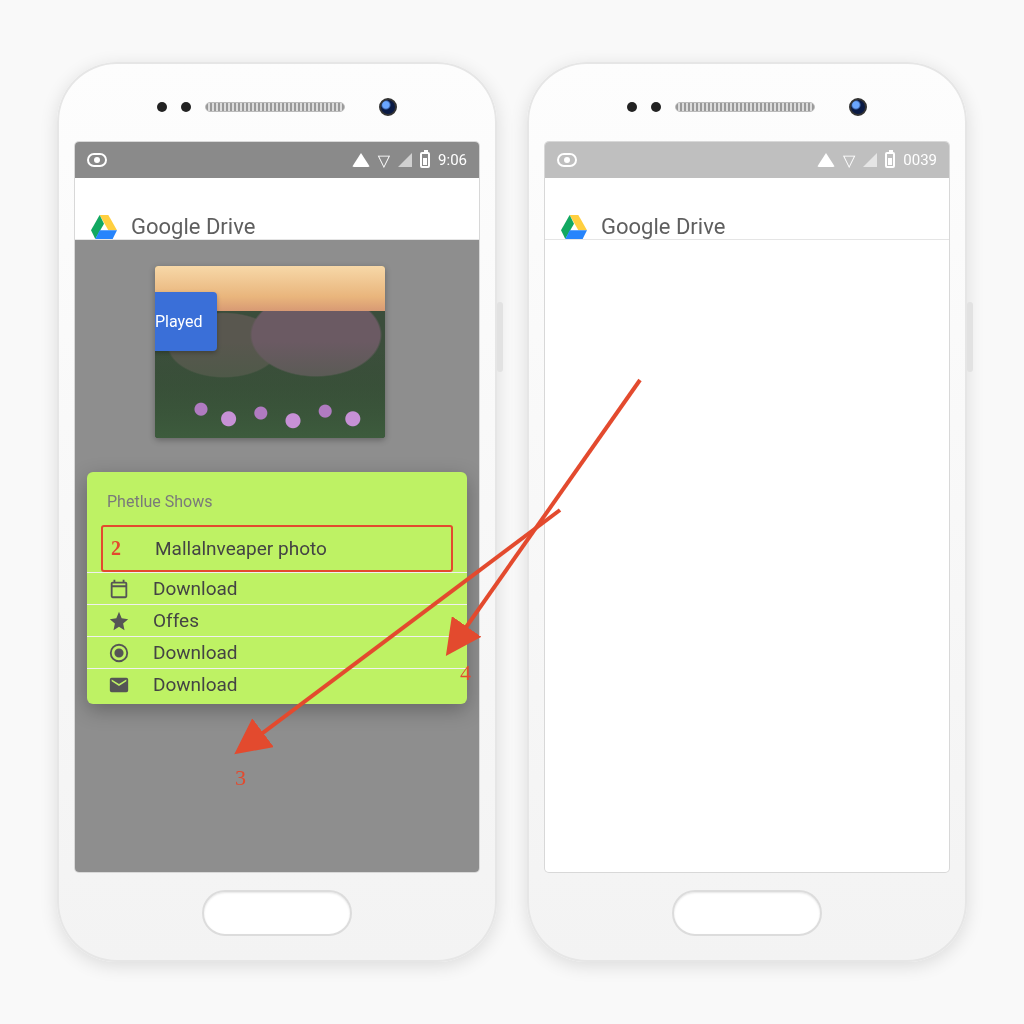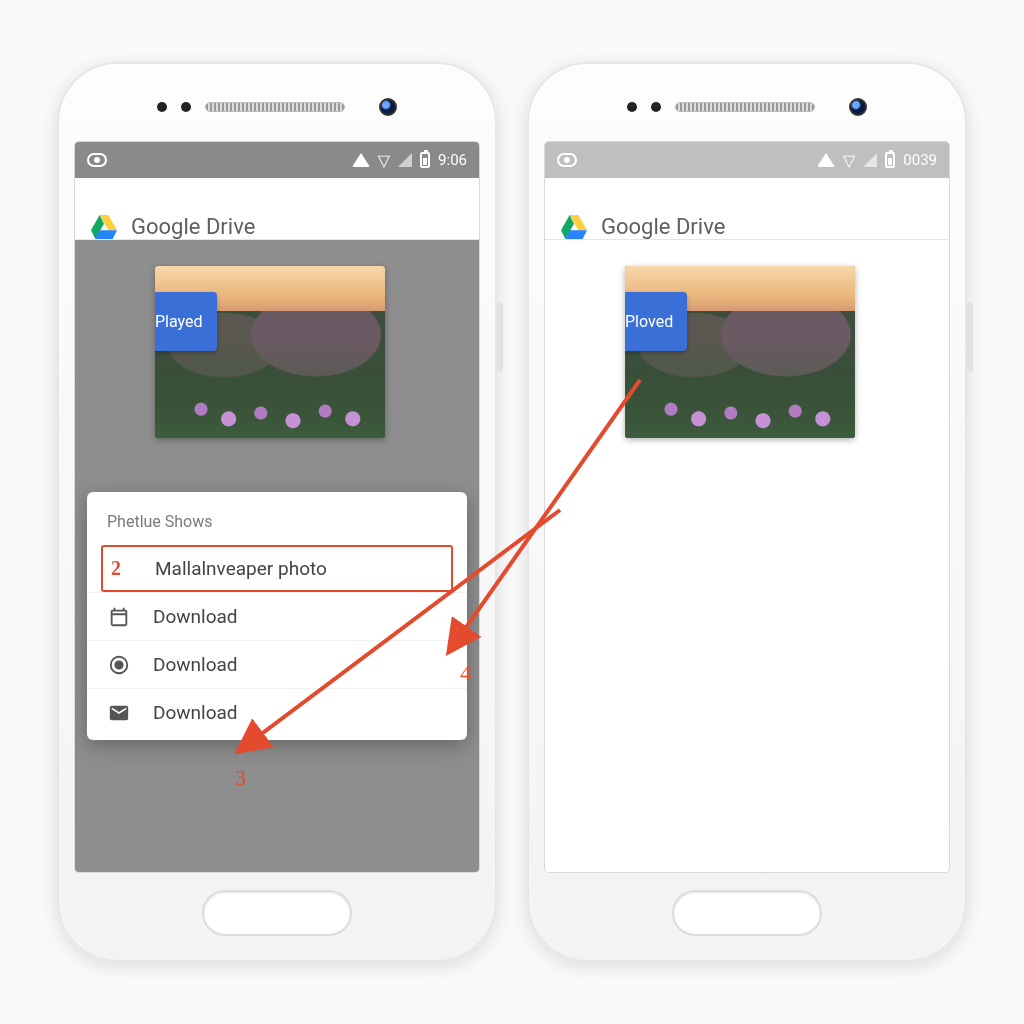--- a/index.html
+++ b/index.html
@@ -100,29 +100,28 @@
   }
   .badge{
     position:absolute; top:10px; left:-14px;
     background:#3a6fd8; color:#fff; font-size:16px;
     padding:20px 14px; border-radius:4px;
     box-shadow:0 2px 4px rgba(0,0,0,.25);
     margin-top:16px;
   }
   .sheet{
     position:absolute; left:12px; right:12px; top:232px;
-    background:#ffffff; border-radius:6px;
+    background:#bef264; border-radius:6px;
     box-shadow:0 6px 20px rgba(0,0,0,.28);
     padding:14px 0 4px;
-    margin-top:20px;
   }
   .sheet-title{ color:#7a7a7a; font-size:16px; padding:6px 20px 14px; }
   .sheet-item{
     display:flex; align-items:center; gap:22px;
-    padding:12px 20px; color:#444; font-size:19px;
+    padding:4px 20px; color:#444; font-size:19px;
     border-top:1px solid #f0f0f0; cursor:pointer;
   }
   .sheet-item:first-of-type{ border-top:none; }
   .sheet-item.highlight{
     border:2px solid #e34a2e; border-radius:3px;
     margin:0 14px; padding:10px 8px;
   }
   .sheet-item .num{
     color:#e34a2e; font-size:20px; font-weight:600; width:22px;
     font-family:Georgia,serif;
@@ -183,20 +182,28 @@
 
             <div class="sheet-item">
               <span class="mi">
                   <svg viewBox="0 0 24 24">
                     <path d="M19 4h-1V2h-2v2H8V2H6v2H5a2 2 0 0 0-2 2v14a2 2 0 0 0 2 2h14a2 2 0 0 0 2-2V6a2 2 0 0 0-2-2zm0 16H5V10h14v10zM5 8V6h14v2H5z"></path>
                   </svg>
                 </span>
               <span>Download</span>
             </div>
 
+            <div class="sheet-item">
+              <span class="mi">
+                  <svg viewBox="0 0 24 24">
+                    <path d="M12 2l2.9 6.9L22 10l-5.5 4.8L18 22l-6-3.6L6 22l1.5-7.2L2 10l7.1-1.1z"></path>
+                  </svg>
+                </span>
+              <span>Offes</span>
+            </div>
 
             <div class="sheet-item">
               <span class="mi">
                   <svg viewBox="0 0 24 24">
                     <path d="M12 2a10 10 0 1 0 10 10A10 10 0 0 0 12 2zm0 18a8 8 0 1 1 8-8 8 8 0 0 1-8 8zm0-13a5 5 0 1 0 5 5 5 5 0 0 0-5-5z"></path>
                   </svg>
                 </span>
               <span>Download</span>
             </div>
 
@@ -238,26 +245,20 @@
         </div>
         <div class="appbar">
           <span class="drive-logo">
             <svg viewBox="0 0 24 22">
                 <polygon points="8,0 16,0 24,14 16,14" fill="#ffcf3f"></polygon>
                 <polygon points="8,0 0,14 4,22 12,8" fill="#11a861"></polygon>
                 <polygon points="4,22 20,22 24,14 8,14" fill="#2684fc"></polygon>
               </svg>
           </span>
           <span>Google Drive</span>
-        </div>
-        <div class="content plain">
-          <div class="thumb">
-            <div class="thumb-img"></div>
-            <div class="badge">Ploved</div>
-          </div>
         </div>
       </div>
     </div>
     <div class="home"></div>
   </div>
 </div>
 
 <svg width="1024" height="1024" style="position:absolute;left:0;top:0;pointer-events:none">
   <defs>
     <marker id="ah" viewBox="0 0 10 10" refX="8" refY="5" markerWidth="9" markerHeight="9" orient="auto-start-reverse">

